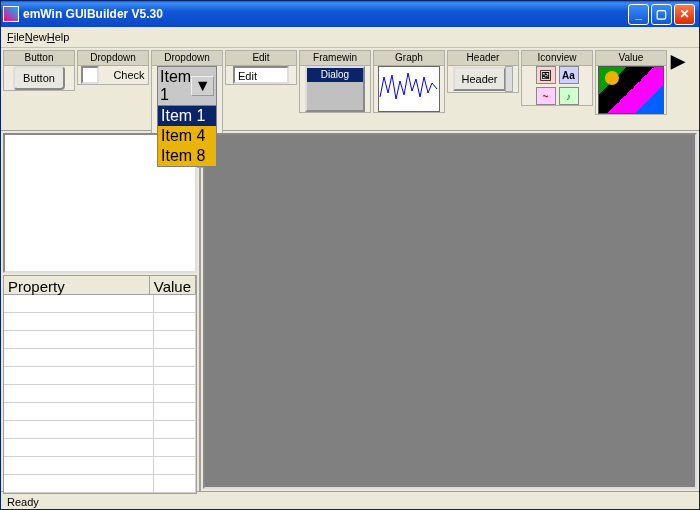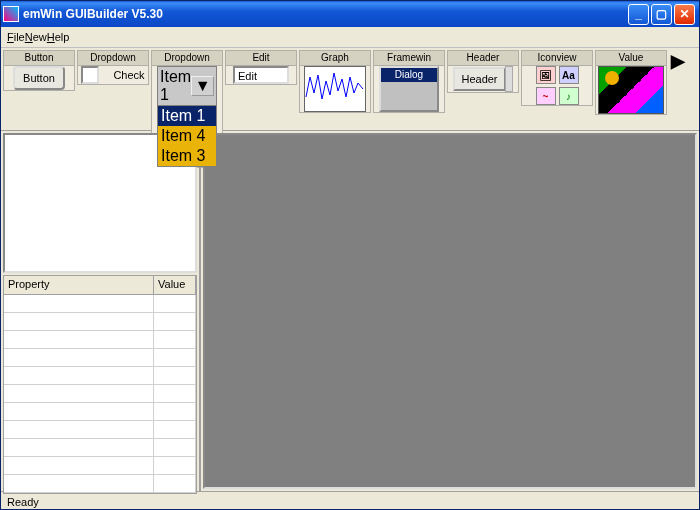--- a/index.html
+++ b/index.html
@@ -47,21 +47,21 @@
 .sample-iconview div{border:1px solid #888;display:flex;align-items:center;justify-content:center;font-size:10px;font-weight:bold;}
 
 .sample-image{width:64px;height:46px;background:linear-gradient(135deg,#00a000 0 25%,#000 25% 50%,#ff00ff 50% 75%,#0060ff 75% 100%);border:1px solid #555;position:relative;}
 .sample-image::before{content:"";position:absolute;left:6px;top:4px;width:14px;height:14px;border-radius:50%;background:#f0b000;}
 .tool-arrow{width:18px;display:flex;align-items:center;justify-content:center;font-size:18px;font-weight:bold;}
 .workspace{display:flex;height:360px;}
 .leftpanel{width:200px;display:flex;flex-direction:column;border-right:2px solid #a0a0a0;box-sizing:border-box;}
 .preview{flex:0 0 136px;margin:2px;border:2px inset #ddd;background:#fff;}
 .propgrid{flex:1;margin:0 2px 2px 2px;border:1px solid #a0a0a0;background:#fff;display:flex;flex-direction:column;}
 .propgrid .phdr{display:flex;height:18px;background:#ece9d8;border-bottom:1px solid #a0a0a0;}
-.propgrid .phdr div{border-right:1px solid #a0a0a0;padding:2px 4px;font-size:11px;box-sizing:border-box;}
+.propgrid .phdr div{border-right:1px solid #a0a0a0;padding:2px 4px;font-size:15px;box-sizing:border-box;}
 .propgrid .rows{flex:1;display:flex;flex-direction:column;}
 .propgrid .row{display:flex;height:17px;border-bottom:1px solid #d0d0d0;}
 .propgrid .row div{border-right:1px solid #d0d0d0;box-sizing:border-box;}
 .canvas{flex:1;background:#808080;border:2px inset #ddd;margin:2px;}
 .status{height:20px;border-top:1px solid #a0a0a0;background:#ece9d8;padding:2px 6px;font-size:11px;line-height:16px;}
 </style>
 </head>
 <body>
 
 <div class="titlebar">
@@ -102,49 +102,49 @@
   <div class="toolcell">
     <div class="toolhdr">Dropdown</div>
     <div class="toolbody">
       <div class="sample-dd">
         <div class="sel">
             <span>Item 1</span>
             <span class="arrow">▼</span>
           </div>
         <div class="opt sel1">Item 1</div>
         <div class="opt">Item 4</div>
-        <div class="opt">Item 3</div>
+        <div class="opt">Item 8</div>
       </div>
     </div>
   </div>
 
   <div class="toolcell">
     <div class="toolhdr">Edit</div>
     <div class="toolbody">
         <div class="sample-edit">Edit</div>
       </div>
-  </div>
-
-  <div class="toolcell">
-    <div class="toolhdr">Graph</div>
-    <div class="toolbody">
-      <svg class="sample-graph" viewBox="0 0 60 44">
-          <polyline fill="none" stroke="#0000ff" stroke-width="1" points="1,30 5,10 9,26 13,8 17,32 21,14 25,28 29,6 33,24 37,12 41,30 45,10 49,26 53,16 58,22"></polyline>
-        </svg>
-    </div>
   </div>
 
   <div class="toolcell">
     <div class="toolhdr">Framewin</div>
     <div class="toolbody">
         <div class="sample-frame">
           <div class="ft">Dialog</div>
           <div class="fb"></div>
         </div>
       </div>
+  </div>
+
+  <div class="toolcell">
+    <div class="toolhdr">Graph</div>
+    <div class="toolbody">
+      <svg class="sample-graph" viewBox="0 0 60 44">
+          <polyline fill="none" stroke="#0000ff" stroke-width="1" points="1,30 5,10 9,26 13,8 17,32 21,14 25,28 29,6 33,24 37,12 41,30 45,10 49,26 53,16 58,22"></polyline>
+        </svg>
+    </div>
   </div>
 
   <div class="toolcell">
     <div class="toolhdr">Header</div>
     <div class="toolbody">
         <div class="sample-header">
           <div class="hbtn">Header</div>
           <div class="hsplit"></div>
         </div>
       </div>

